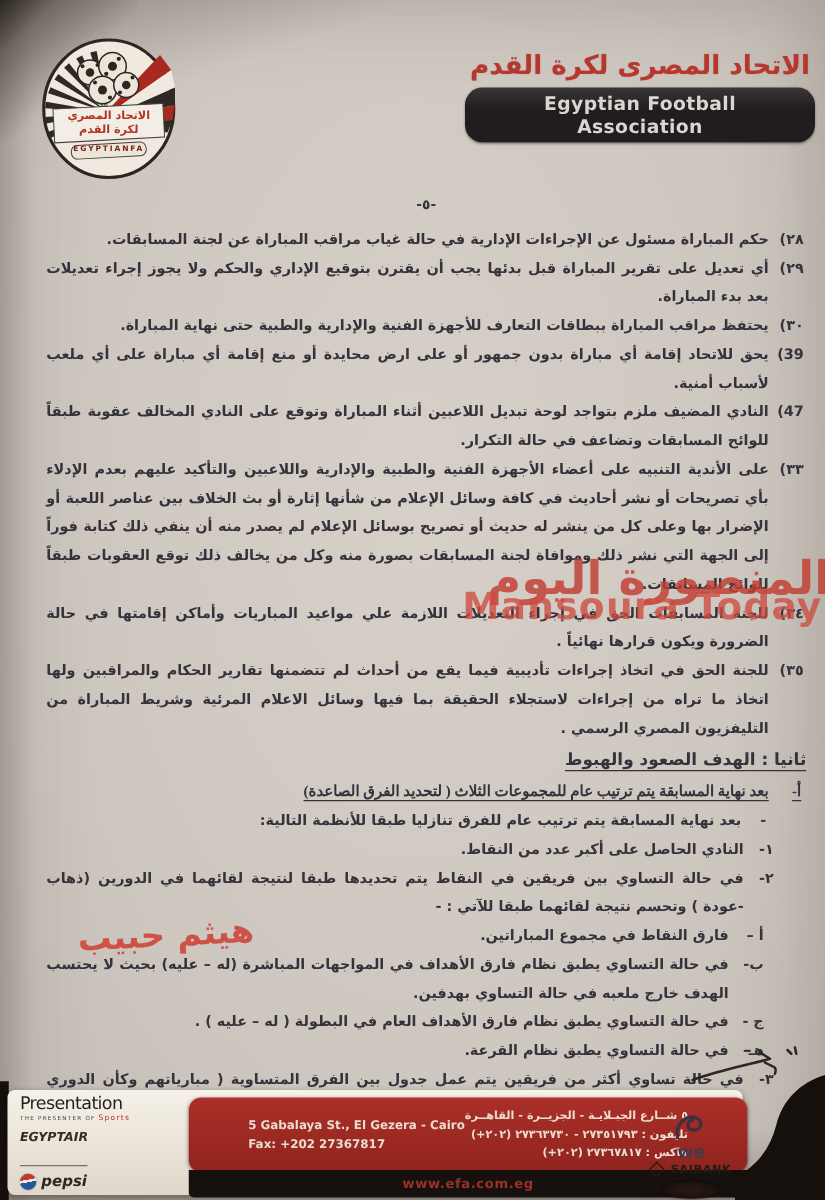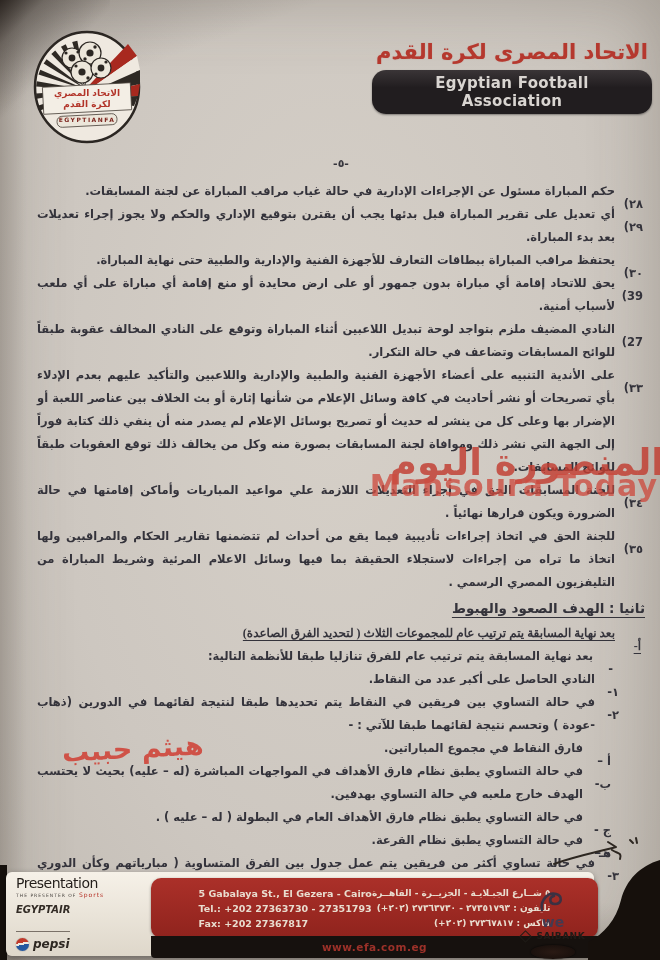--- a/index.html
+++ b/index.html
@@ -26,21 +26,21 @@
   .title-ar{direction:rtl;color:#b5382e;font-size:21px;font-weight:bold;
     text-shadow:0 0 1px rgba(181,56,46,.4);margin-bottom:6px;}
   .title-band{background:linear-gradient(180deg,#3a3537,#211d1f 40%,#211d1f);
     border-radius:14px;color:#d9d5d1;font-size:15px;font-weight:bold;
     padding:4px 15px;letter-spacing:.3px;box-shadow:0 1px 2px rgba(0,0,0,.4);}
   
   .content{position:absolute;top:152px;right:15px;width:608px;direction:rtl;
     color:#34333b;font-size:11.5px;font-weight:bold;line-height:23px;text-align:justify;}
   .pagenum{text-align:center;font-size:11px;margin-bottom:5px;direction:rtl;}
   .line{position:relative;padding-right:30px;}
-  .line .num{position:absolute;right:2px;top:13px;}
+  .line .num{position:absolute;right:2px;top:0;}
   .s-dash{padding-right:52px;} .s-dash .num{right:32px;}
   .s-nsub{padding-right:50px;} .s-nsub .num{right:26px;}
   .s-letter{padding-right:62px;} .s-letter .num{right:34px;}
   .s-au{padding-right:30px;font-size:12px;} .s-au .num{right:4px;}
   .s-au .numtxt{text-decoration:underline;text-underline-offset:3px;font-family:Liberation Serif, serif;}
   .sec-heading{font-size:13.5px;text-decoration:underline;text-underline-offset:4px;
     margin:3px 0 2px 0;}
   
   .wm-ar{position:absolute;right:-4px;top:441px;direction:rtl;color:#c23d31;
     font-size:37px;font-weight:bold;opacity:.82;letter-spacing:-1px;}
@@ -148,21 +148,21 @@
     <div class="title-band">Egyptian Football Association</div>
   </div>
 
   <div class="content">
     <div class="pagenum">-٥-</div>
     <div>
         <div class="line s-item"><span class="num numtxt">٢٨)</span><span class="numtxt">حكم المباراة مسئول عن الإجراءات الإدارية في حالة غياب مراقب المباراة عن لجنة المسابقات.</span></div>
         <div class="line s-item"><span class="num numtxt">٢٩)</span><span class="numtxt">أي تعديل على تقرير المباراة قبل بدئها يجب أن يقترن بتوقيع الإداري والحكم ولا يجوز إجراء تعديلات بعد بدء المباراة.</span></div>
         <div class="line s-item"><span class="num numtxt">٣٠)</span><span class="numtxt">يحتفظ مراقب المباراة ببطاقات التعارف للأجهزة الفنية والإدارية والطبية حتى نهاية المباراة.</span></div>
         <div class="line s-item"><span class="num numtxt">39)</span><span class="numtxt">يحق للاتحاد إقامة أي مباراة بدون جمهور أو على ارض محايدة أو منع إقامة أي مباراة على أي ملعب لأسباب أمنية.</span></div>
-        <div class="line s-item"><span class="num numtxt">27)</span><span class="numtxt">النادي المضيف ملزم بتواجد لوحة تبديل اللاعبين أثناء المباراة وتوقع على النادي المخالف عقوبة طبقاً للوائح المسابقات وتضاعف في حالة التكرار.</span></div>
+        <div class="line s-item"><span class="num numtxt">47)</span><span class="numtxt">النادي المضيف ملزم بتواجد لوحة تبديل اللاعبين أثناء المباراة وتوقع على النادي المخالف عقوبة طبقاً للوائح المسابقات وتضاعف في حالة التكرار.</span></div>
         <div class="line s-item"><span class="num numtxt">٣٣)</span><span class="numtxt">على الأندية التنبيه على أعضاء الأجهزة الفنية والطبية والإدارية واللاعبين والتأكيد عليهم بعدم الإدلاء بأي تصريحات أو نشر أحاديث في كافة وسائل الإعلام من شأنها إثارة أو بث الخلاف بين عناصر اللعبة أو الإضرار بها وعلى كل من ينشر له حديث أو تصريح بوسائل الإعلام لم يصدر منه أن ينفي ذلك كتابة فوراً إلى الجهة التي نشر ذلك وموافاة لجنة المسابقات بصورة منه وكل من يخالف ذلك توقع العقوبات طبقاً للوائح المسابقات.</span></div>
         <div class="line s-item"><span class="num numtxt">٣٤)</span><span class="numtxt">للجنة المسابقات الحق في إجراء التعديلات اللازمة علي مواعيد المباريات وأماكن إقامتها في حالة الضرورة ويكون قرارها نهائياً .</span></div>
         <div class="line s-item"><span class="num numtxt">٣٥)</span><span class="numtxt">للجنة الحق في اتخاذ إجراءات تأديبية فيما يقع من أحداث لم تتضمنها تقارير الحكام والمراقبين ولها اتخاذ ما تراه من إجراءات لاستجلاء الحقيقة بما فيها وسائل الاعلام المرئية وشريط المباراة من التليفزيون المصري الرسمي .</span></div>
       </div>
     <div class="sec-heading">ثانيا : الهدف الصعود والهبوط</div>
     <div>
         <div class="line s-au"><span class="num numtxt">أ-</span><span class="numtxt">بعد نهاية المسابقة يتم ترتيب عام للمجموعات الثلاث ( لتحديد الفرق الصاعدة)</span></div>
         <div class="line s-dash"><span class="num numtxt">-</span><span class="numtxt">بعد نهاية المسابقة يتم ترتيب عام للفرق تنازليا طبقا للأنظمة التالية:</span></div>
         <div class="line s-nsub"><span class="num numtxt">١-</span><span class="numtxt">النادي الحاصل على أكبر عدد من النقاط.</span></div>
         <div class="line s-nsub"><span class="num numtxt">٢-</span><span class="numtxt">في حالة التساوي بين فريقين في النقاط يتم تحديدها طبقا لنتيجة لقائهما في الدورين (ذهاب -عودة ) وتحسم نتيجة لقائهما طبقا للآتي : -</span></div>
@@ -189,21 +189,20 @@
       </div>
       <div><span class="sp-egyptair">EGYPTAIR</span></div>
       <div class="sp-pepsi">
         <span class="pepsi-ball"></span>
         <span class="word">pepsi</span>
       </div>
     </div>
     <div class="red-band">
       <div class="band-en">
           <div>5 Gabalaya St., El Gezera - Cairo</div>
-          <div>Tel.: +202 27363730 - 27351793</div>
           <div>Fax: +202 27367817</div>
         </div>
       <div class="band-ar">
           <div>٥ شــارع الجبـلايـة - الجزيــرة - القاهــرة</div>
           <div>تليفون : ٢٧٣٥١٧٩٣ - ٢٧٣٦٣٧٣٠ (٢٠٢+)</div>
           <div>فاكس : ٢٧٣٦٧٨١٧ (٢٠٢+)</div>
         </div>
     </div>
     <div class="black-strip">
       <span class="url">www.efa.com.eg</span>

